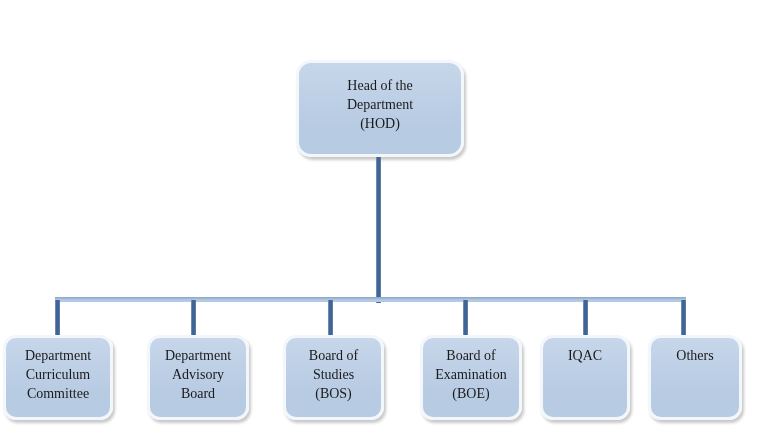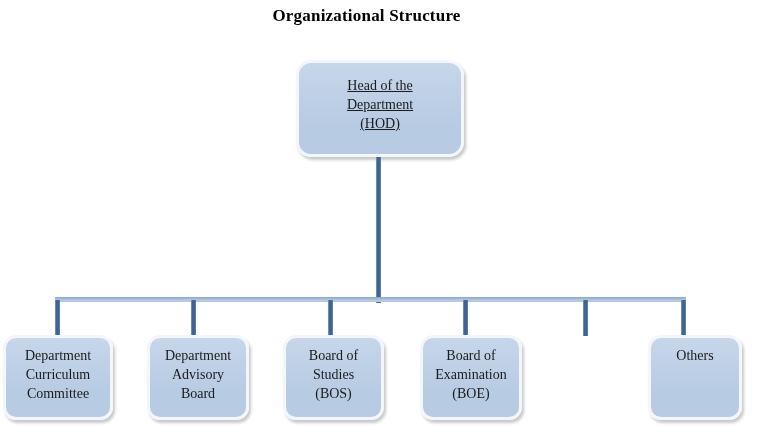--- a/index.html
+++ b/index.html
@@ -39,23 +39,22 @@
   .connector-h{
     position:absolute;height:5px;
     background:linear-gradient(180deg,var(--connector-light-top,#8aa5c8) 0%,var(--connector-light-bottom,#b4c9e3) 60%);
   }
 </style>
 </head>
 <body>
 
 <div class="canvas">
 
-  <div class="title">Organizational Structure</div>
 
-  <div class="node root" style="left:296px;top:60px;width:168px;height:97px;text-decoration:underline;">Head of the
+  <div class="node root" style="left:296px;top:60px;width:168px;height:97px;">Head of the
 Department
 (HOD)</div>
 
   <div class="connector-v" style="left:376px;top:157px;height:146px;"></div>
 
   <div class="connector-h" style="left:55px;top:297px;width:631px;"></div>
 
   <div class="connector-v" style="left:55px;top:300px;height:36px;"></div>
   <div class="connector-v" style="left:191px;top:300px;height:36px;"></div>
   <div class="connector-v" style="left:328px;top:300px;height:36px;"></div>
@@ -68,15 +67,16 @@
 Committee</div>
   <div class="node child" style="left:147px;top:335px;width:102px;height:85px;">Department
 Advisory
 Board</div>
   <div class="node child" style="left:283px;top:335px;width:101px;height:85px;">Board of
 Studies
 (BOS)</div>
   <div class="node child" style="left:420px;top:335px;width:102px;height:85px;">Board of
 Examination
 (BOE)</div>
+  <div class="node child" style="left:540px;top:335px;width:90px;height:85px;">IQAC</div>
   <div class="node child" style="left:648px;top:335px;width:94px;height:85px;">Others</div>
 
 </div>
 
 </body></html>

